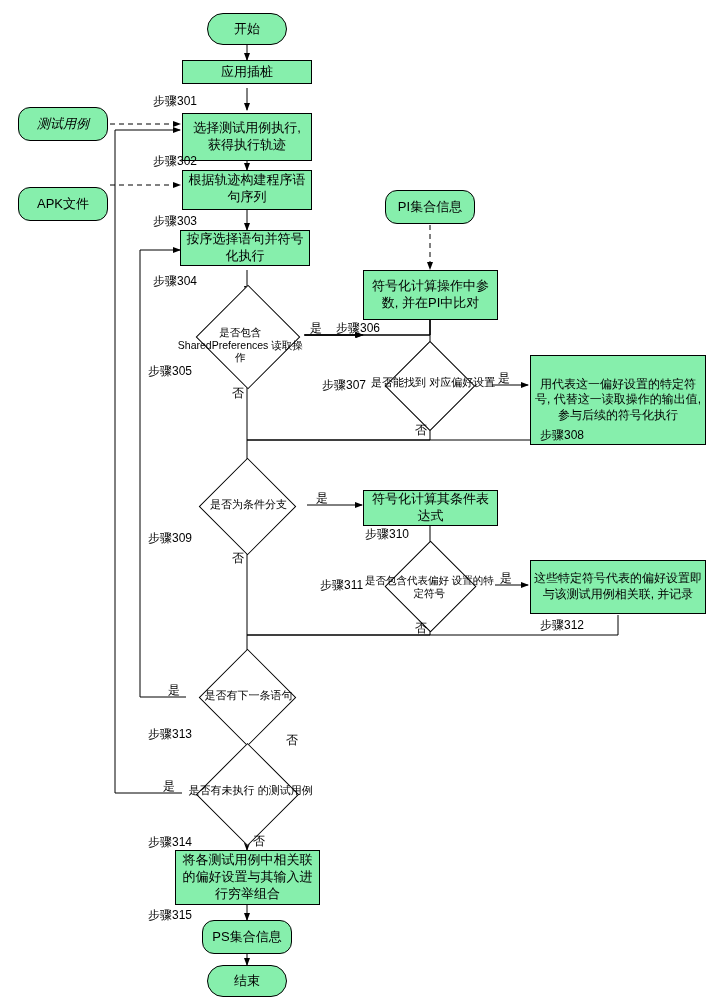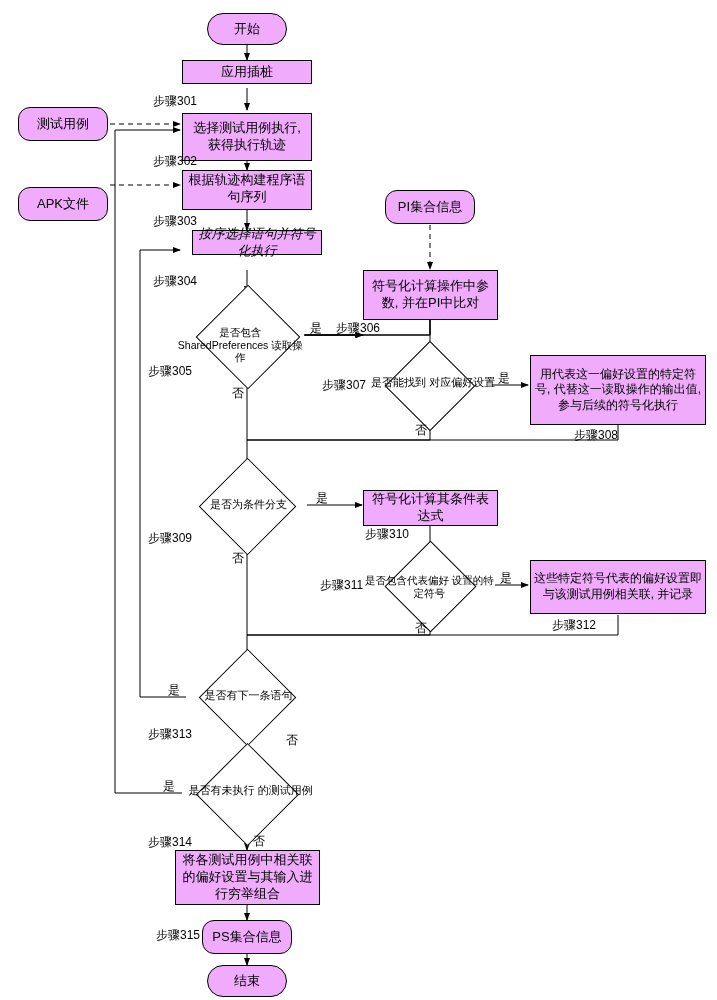--- a/index.html
+++ b/index.html
@@ -8,21 +8,21 @@
     background: #fff;
     font-family: "SimSun", "Microsoft YaHei", sans-serif;
     font-size: 13px;
     width: 717px;
     height: 1000px;
     position: relative;
   }
   .node {
     position: absolute;
     border: 1px solid #000;
-    background: #f0abfc;
+    background: #86efac;
     text-align: center;
     display: flex;
     align-items: center;
     justify-content: center;
     padding: 3px;
     box-sizing: border-box;
     line-height: 1.3;
   }
   .terminator {
     border-radius: 999px;
@@ -130,31 +130,31 @@
   <line x1="247" y1="831" x2="247" y2="850" stroke="#000" marker-end="url(#arr)"></line>
 
   <line x1="247" y1="905" x2="247" y2="920" stroke="#000" marker-end="url(#arr)"></line>
 
   <line x1="247" y1="952" x2="247" y2="965" stroke="#000" marker-end="url(#arr)"></line>
 </svg>
 
 <div class="node terminator" style="left:207px; top:13px;">开始</div>
 <div class="node terminator" style="left:207px; top:965px;">结束</div>
 
-<div class="node input-box" style="left:18px; top:107px;">测试用例</div>
+<div class="node input-box" style="left:18px; top:107px;font-style:italic;">测试用例</div>
 <div class="node input-box" style="left:18px; top:168px;margin-top:19px;">APK文件</div>
 <div class="node input-box" style="left:385px; top:190px;">PI集合信息</div>
 <div class="node input-box" style="left:202px; top:920px;">PS集合信息</div>
 
 <div class="node process" style="left:182px; top:60px; height:24px;">应用插桩</div>
 <div class="node process" style="left:182px; top:113px; height:48px;">选择测试用例执行, 获得执行轨迹</div>
 <div class="node process" style="left:182px; top:170px; height:40px;font-family:Liberation Mono, monospace;">根据轨迹构建程序语句序列</div>
-<div class="node process" style="left:192px; top:230px; height:25px;font-style:italic;">按序选择语句并符号化执行</div>
+<div class="node process" style="left:180px; top:230px; height:36px;">按序选择语句并符号化执行</div>
 <div class="node process" style="left:363px; top:270px; height:50px; width:135px;">符号化计算操作中参数, 并在PI中比对</div>
-<div class="node process" style="left:530px; top:355px; height:70px; width:176px; font-size:12px;">用代表这一偏好设置的特定符号, 代替这一读取操作的输出值, 参与后续的符号化执行</div>
+<div class="node process" style="left:530px; top:355px; height:90px; width:176px; font-size:12px;">用代表这一偏好设置的特定符号, 代替这一读取操作的输出值, 参与后续的符号化执行</div>
 <div class="node process" style="left:363px; top:490px; height:36px; width:135px;">符号化计算其条件表达式</div>
 <div class="node process" style="left:530px; top:560px; height:54px; width:176px; font-size:12px;">这些特定符号代表的偏好设置即与该测试用例相关联, 并记录</div>
 <div class="node process" style="left:175px; top:850px; height:55px; width:145px;">将各测试用例中相关联的偏好设置与其输入进行穷举组合</div>
 
 <div class="diamond" style="left:211px; top:300px; width:72px; height:72px;">
   <div class="diamond-label" style="left:-29px; top:28px; font-size:10.5px;">是否包含
 SharedPreferences
 读取操作</div>
 </div>
 <div class="diamond" style="left:398px; top:354px; width:62px; height:62px;">
@@ -176,28 +176,28 @@
 的测试用例</div>
 </div>
 
 <div class="edge-label" style="left:153px; top:93px;">步骤301</div>
 <div class="edge-label" style="left:153px; top:153px;">步骤302</div>
 <div class="edge-label" style="left:153px; top:213px;">步骤303</div>
 <div class="edge-label" style="left:153px; top:273px;">步骤304</div>
 <div class="edge-label" style="left:148px; top:363px;">步骤305</div>
 <div class="edge-label" style="left:336px; top:320px;">步骤306</div>
 <div class="edge-label" style="left:322px; top:377px;">步骤307</div>
-<div class="edge-label" style="left:540px; top:427px;margin-left:34px;">步骤308</div>
+<div class="edge-label" style="left:540px; top:427px;">步骤308</div>
 <div class="edge-label" style="left:148px; top:530px;">步骤309</div>
 <div class="edge-label" style="left:365px; top:526px;">步骤310</div>
 <div class="edge-label" style="left:320px; top:577px;">步骤311</div>
-<div class="edge-label" style="left:540px; top:617px;margin-left:12px;">步骤312</div>
+<div class="edge-label" style="left:540px; top:617px;">步骤312</div>
 <div class="edge-label" style="left:148px; top:726px;">步骤313</div>
 <div class="edge-label" style="left:148px; top:822px;margin-top:12px;">步骤314</div>
-<div class="edge-label" style="left:156px; top:907px;margin-top:20px;">步骤315</div>
+<div class="edge-label" style="left:148px; top:907px;">步骤315</div>
 
 <div class="edge-label" style="left:310px; top:320px;">是</div>
 <div class="edge-label" style="left:232px; top:385px;">否</div>
 <div class="edge-label" style="left:498px; top:370px;">是</div>
 <div class="edge-label" style="left:415px; top:422px;">否</div>
 <div class="edge-label" style="left:316px; top:490px;">是</div>
 <div class="edge-label" style="left:232px; top:550px;">否</div>
 <div class="edge-label" style="left:500px; top:570px;">是</div>
 <div class="edge-label" style="left:415px; top:620px;">否</div>
 <div class="edge-label" style="left:168px; top:682px;">是</div>

